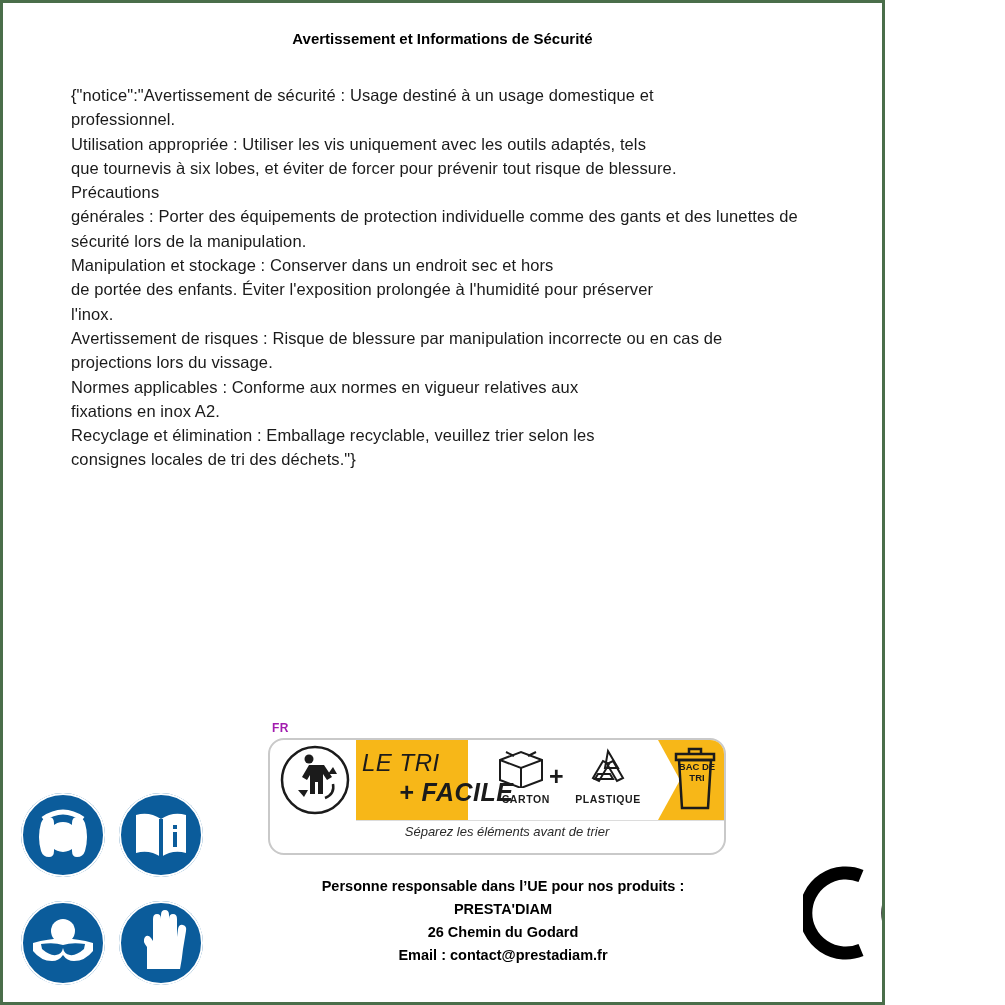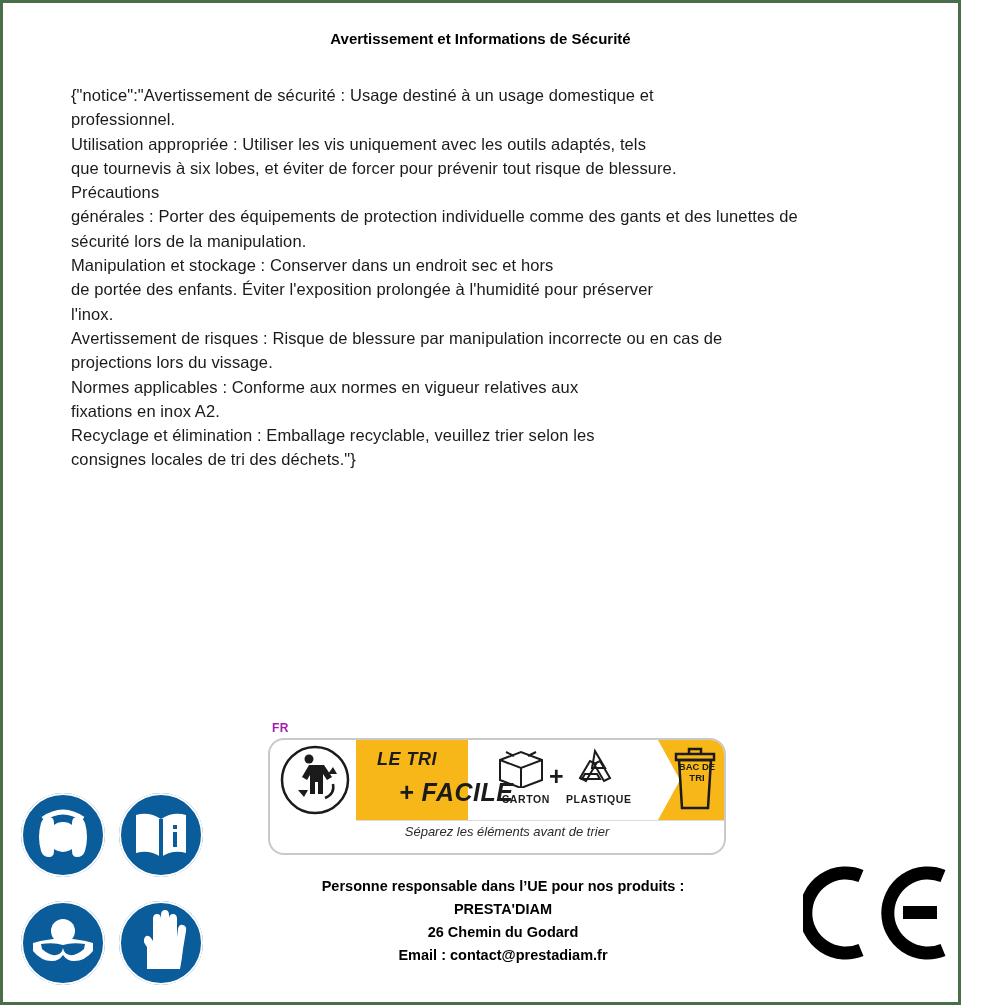--- a/index.html
+++ b/index.html
@@ -5,21 +5,21 @@
   html, body {
     margin: 0;
     padding: 0;
     background: #ffffff;
   }
   body {
     font-family: "Liberation Sans", sans-serif;
   }
   #page {
     position: relative;
-    width: 961px;
+    width: 885px;
     height: 1005px;
     box-sizing: border-box;
     border: 3px solid #4a6e4a;
     background: #ffffff;
     overflow: hidden;
   }
   .title {
     text-align: center;
     font-size: 15px;
     font-weight: bold;
@@ -110,24 +110,24 @@
   }
   #tri-person {
     position: absolute;
     left: 6px;
     top: 4px;
     width: 78px;
     height: 72px;
   }
   .tri-txt1 {
     position: absolute;
-    left: 107px;
+    left: 92px;
     top: 9px;
-    font-size: 18px;
-    font-weight: bold;
+    font-size: 24px;
+    font-weight: normal;
     font-style: italic;
     color: #1b1b1b;
     letter-spacing: 0.5px;
   }
   .tri-txt2 {
     position: absolute;
     left: 92px;
     top: 38px;
     font-size: 25px;
     font-weight: bold;
@@ -141,21 +141,21 @@
     left: 206px;
     top: 6px;
     width: 74px;
     text-align: right;
   }
   #tri-plastique-wrap {
     position: absolute;
     left: 296px;
     top: 6px;
     width: 84px;
-    text-align: left;
+    text-align: center;
   }
   .tri-mat-label {
     font-size: 10.5px;
     font-weight: bold;
     color: #1b1b1b;
     letter-spacing: 0.6px;
     margin-top: 1px;
   }
   #tri-plus {
     position: absolute;

